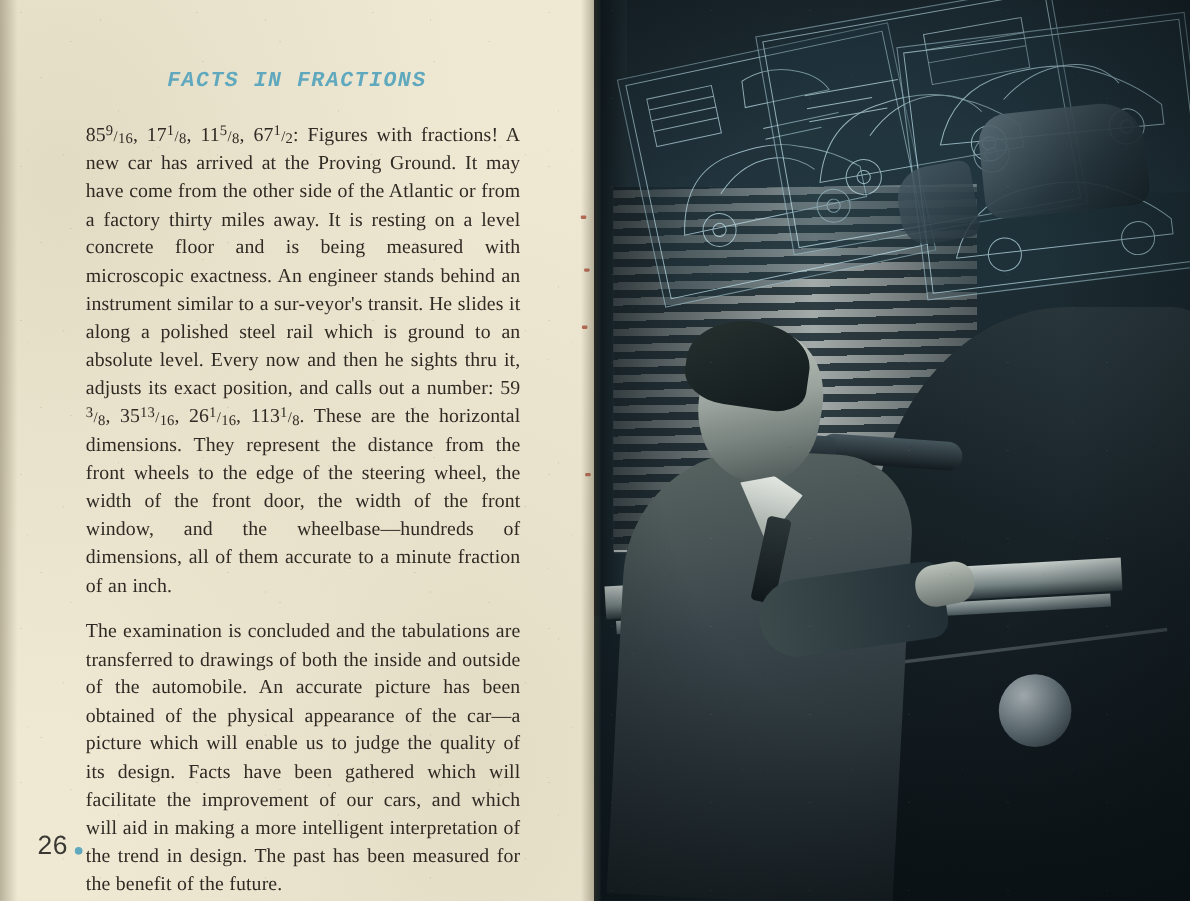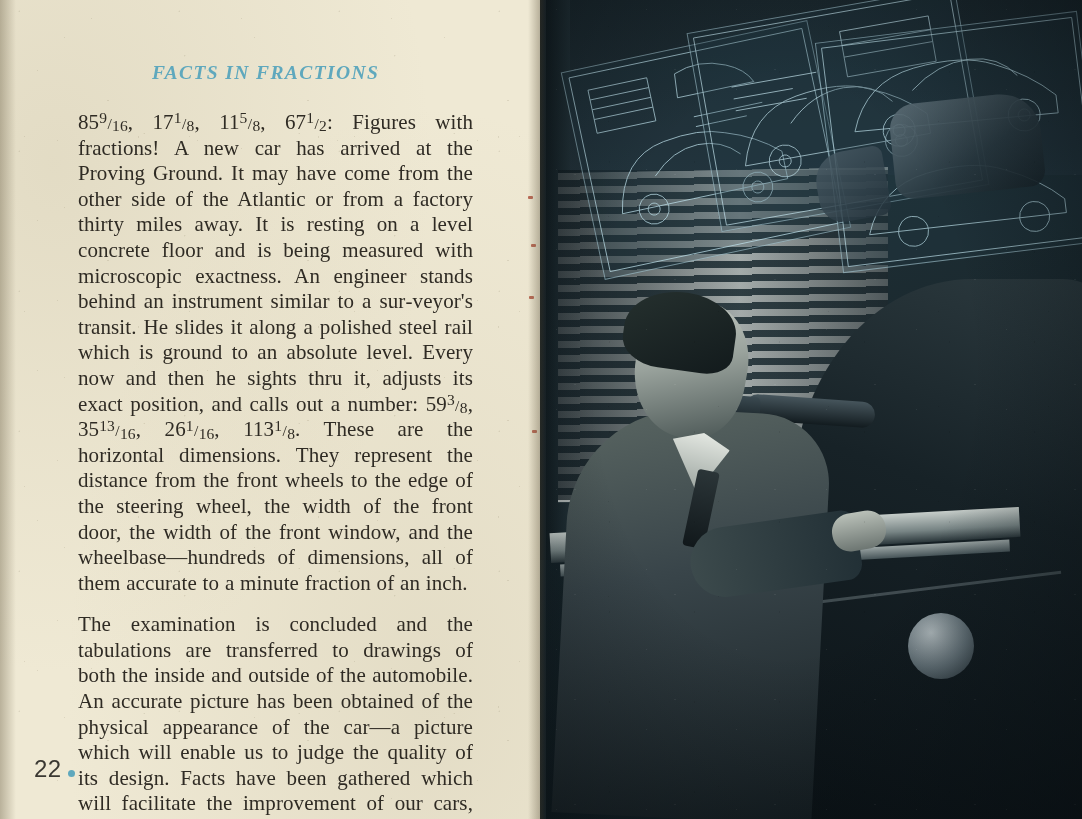--- a/index.html
+++ b/index.html
@@ -55,38 +55,38 @@
     left: 0; top: 0;
     width: 16px; height: 819px;
     background: linear-gradient(to right, rgba(120,110,85,.45), rgba(120,110,85,0));
     pointer-events: none;
   }
 
   .headline {
     position: absolute;
     left: 152px;
     top: 62px;
-    font-family: Liberation Serif, serif;
+    font-family: Liberation Mono, monospace;
     font-weight: bold;
     font-style: italic;
     font-size: 19.5px;
     letter-spacing: 1.4px;
     color: #5fa8bd;
     white-space: nowrap;
   }
 
   .body-col {
     position: absolute;
     left: 78px;
     top: 110px;
     width: 395px;
   }
   .para {
     margin: 0 0 16px 0;
-    font-size: 21px;
+    font-size: 18px;
     line-height: 25.6px;
     color: #2f2b24;
     text-align: justify;
     text-justify: inter-word;
     letter-spacing: .1px;
     word-spacing: .4px;
   }
   .para:last-child { margin-bottom: 12px; }
 
   
@@ -420,21 +420,21 @@
     <div class="headline">FACTS IN FRACTIONS</div>
 
     <div class="body-col">
 
       <p class="para">85<span class="frac"><span class="n">9</span><span class="s">/</span><span class="d">16</span></span>, 17<span class="frac"><span class="n">1</span><span class="s">/</span><span class="d">8</span></span>, 11<span class="frac"><span class="n">5</span><span class="s">/</span><span class="d">8</span></span>, 67<span class="frac"><span class="n">1</span><span class="s">/</span><span class="d">2</span></span>: Figures with fractions! A new car has arrived at the Proving Ground. It may have come from the other side of the Atlantic or from a factory thirty miles away. It is resting on a level concrete floor and is being measured with microscopic exactness. An engineer stands behind an instrument similar to a sur‑veyor's transit. He slides it along a polished steel rail which is ground to an absolute level. Every now and then he sights thru it, adjusts its exact position, and calls out a number: 59<span class="frac"><span class="n">3</span><span class="s">/</span><span class="d">8</span></span>, 35<span class="frac"><span class="n">13</span><span class="s">/</span><span class="d">16</span></span>, 26<span class="frac"><span class="n">1</span><span class="s">/</span><span class="d">16</span></span>, 113<span class="frac"><span class="n">1</span><span class="s">/</span><span class="d">8</span></span>. These are the horizontal dimensions. They represent the distance from the front wheels to the edge of the steering wheel, the width of the front door, the width of the front window, and the wheelbase—hundreds of dimensions, all of them accurate to a minute fraction of an inch.</p>
 
       <p class="para">The examination is concluded and the tabulations are transferred to drawings of both the inside and outside of the automobile. An accurate picture has been obtained of the physical appearance of the car—a picture which will enable us to judge the quality of its design. Facts have been gathered which will facilitate the improvement of our cars, and which will aid in making a more intelligent interpretation of the trend in design. The past has been measured for the benefit of the future.</p>
 
     </div>
 
-    <div class="folio">22</div>
+    <div class="folio">26</div>
     <div class="folio-dot"></div>
 
     <div class="gutter-mark" style="left:528px; top:196px;"></div>
     <div class="gutter-mark" style="left:531px; top:244px;"></div>
     <div class="gutter-mark" style="left:529px; top:296px;"></div>
     <div class="gutter-mark" style="left:532px; top:430px;"></div>
   </div>
 
   <div class="right-page">
     <div class="photo">

